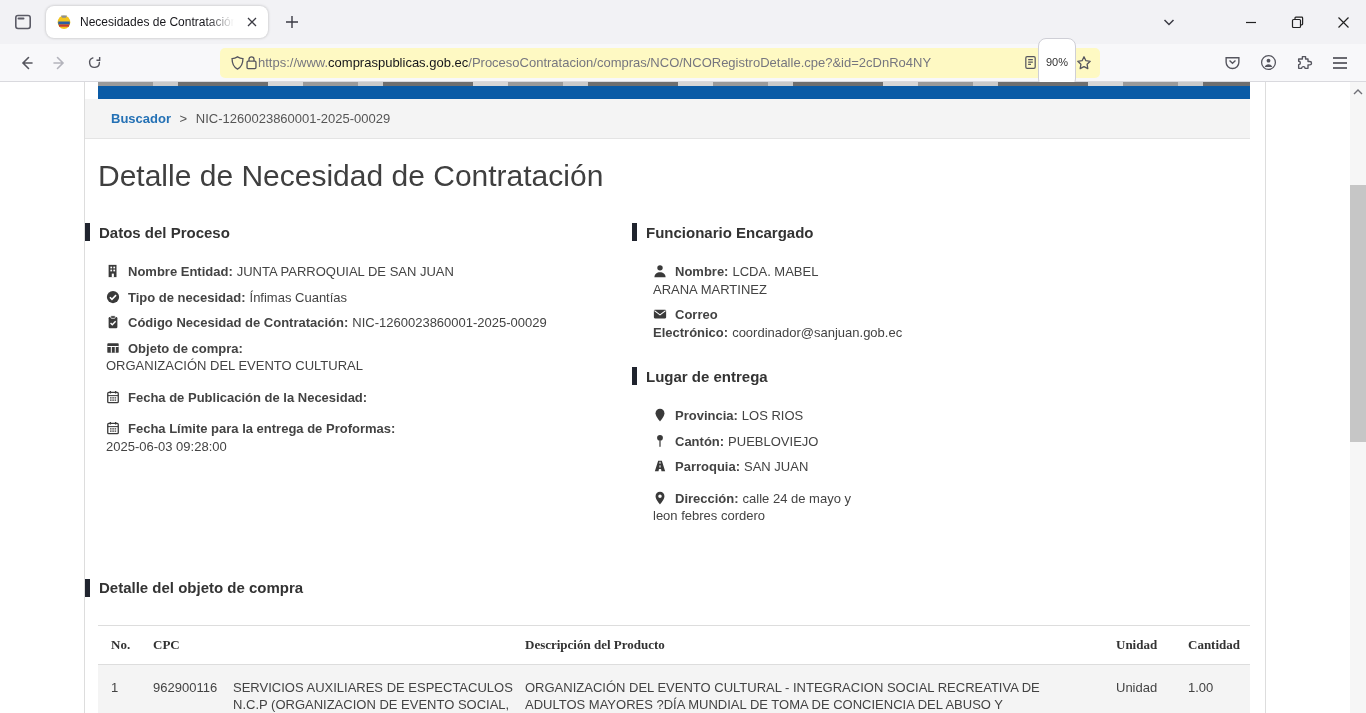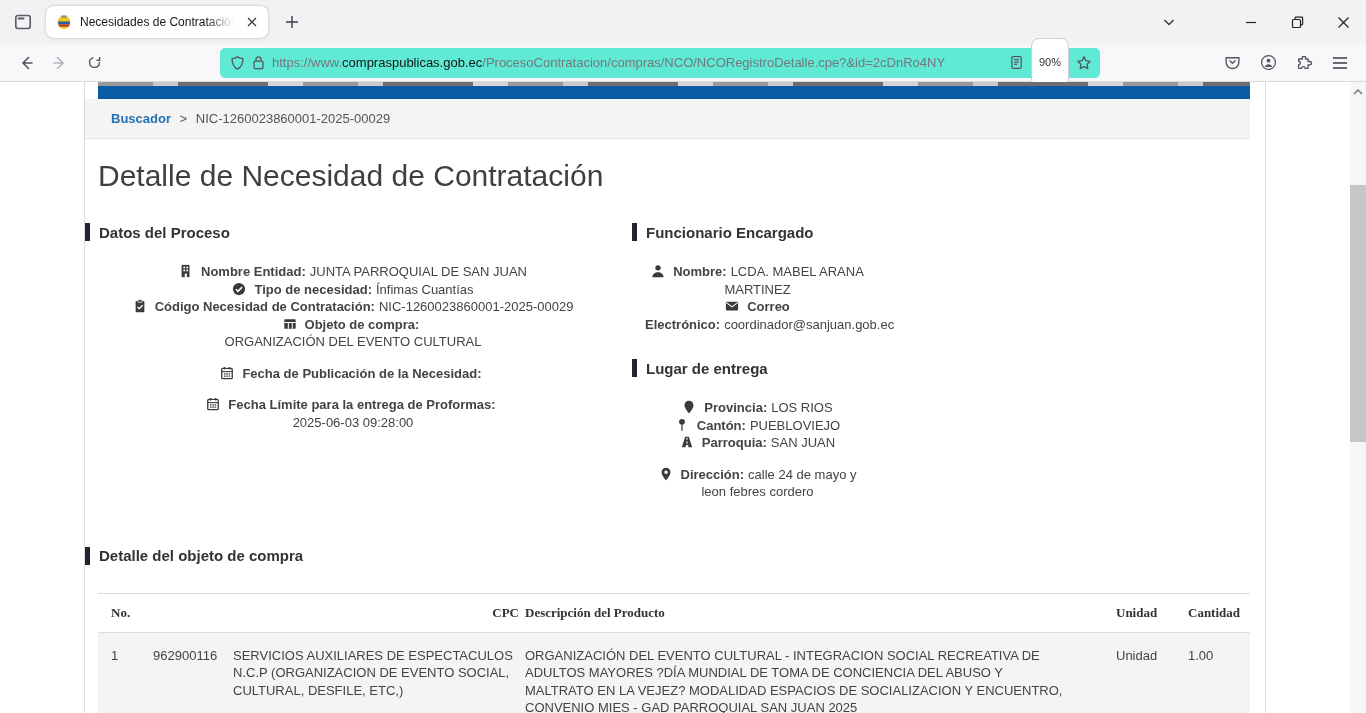--- a/index.html
+++ b/index.html
@@ -21,21 +21,21 @@
   .tab-close{width:20px;height:20px;border-radius:3px;}
   .newtab{width:28px;height:28px;margin-left:10px;border-radius:4px;}
   .tab-spacer{flex:1;}
   .alltabs{width:30px;height:30px;margin-right:44px;}
   .winctl{width:46px;height:44px;}
 
   .toolbar{position:absolute;top:44px;left:0;right:0;height:38px;background:#f8f8fa;
            border-bottom:1px solid #d9d9de;display:flex;align-items:center;padding:0 10px;}
   .navbtn{width:32px;height:30px;border-radius:4px;margin-right:2px;}
   .urlbar{display:flex;align-items:center;height:30px;width:880px;margin-left:108px;
-          background:#5eead4;border-radius:5px;padding:0 8px 0 10px;gap:7px;}
+          background:#fef9c3;border-radius:5px;padding:0 8px 0 10px;}
   .url-text{flex:1;font-size:13px;white-space:nowrap;overflow:hidden;color:#76767f;
             -webkit-mask-image:linear-gradient(90deg,#000 92%,transparent);
             mask-image:linear-gradient(90deg,#000 92%,transparent);}
   .url-domain{color:#15151a;}
   .zoom-badge{font-size:11px;color:#333;background:#fff;border:1px solid #cfcfd6;
               border-radius:8px;padding:18px 7px;line-height:1;}
   .toolbar-spacer{flex:1;}
   .toolbtn{width:32px;height:30px;border-radius:4px;margin-left:4px;}
 
   
@@ -52,35 +52,35 @@
   h1.page-title{margin:20px 15px 0 13px;font-size:30px;font-weight:400;color:#3f3f3f;letter-spacing:0;}
 
   .cols{display:flex;margin:30px 15px 0 0;gap:24px;}
   .col-left{width:523px;padding-left:13px;}
   .col-right{flex:1;padding-left:13px;}
   .sec-head{display:flex;align-items:center;gap:9px;}
   .sec-bar{width:5px;height:18px;background:#20242e;margin-left:-13px;}
   .sec-title{font-size:15px;font-weight:bold;color:#333;}
   .fields{margin-top:22px;font-size:13px;line-height:17.5px;color:#434343;}
   .col-right .fields{width:225px;}
-  .frow{margin:0;text-align:center;}
+  .frow{margin:8px;}
   .frow.gap-top{margin-top:14px;}
   .ficon{display:inline-block;width:14px;height:14px;margin-right:8px;vertical-align:-2px;color:#3a3a3a;}
   .ficon svg{width:14px;height:14px;display:block;}
   .flabel{font-weight:bold;margin-right:4px;}
   .fblock{margin:0;}
   .sec-gap{margin-top:26px;}
 
   .detalle-head{margin:46px 15px 0 13px;}
   .tbl{margin:28px 15px 0 13px;font-size:13px;}
   .tr{display:grid;grid-template-columns:55px 80px 292px 1fr 72px 70px;}
   .thead{background:#fff;border-top:1px solid #ddd;border-bottom:1px solid #ddd;font-weight:bold;color:#333;font-family:Liberation Serif, serif;}
   .th{padding:11px 6px 11px 0;}
   .th-no{padding-left:13px;}
-  .th-cpc{grid-column:2/4;text-align:right;}
+  .th-cpc{grid-column:2/4;text-align:left;}
   .th-uni,.th-can{padding-left:8px;}
   .trow{background:#f4f4f4;border-bottom:1px solid #ddd;color:#434343;}
   .td{padding:14px 10px 14px 0;line-height:17.5px;}
   .td-no{padding-left:13px;}
   .td-desc{padding-right:40px;}
   .td-uni,.td-can{padding-left:8px;}
 
   
   .scrollbar{position:absolute;top:0;right:0;bottom:0;width:16px;background:#f6f6f6;}
   .sb-up{position:absolute;top:2px;left:0;width:16px;height:16px;display:flex;align-items:center;justify-content:center;}

